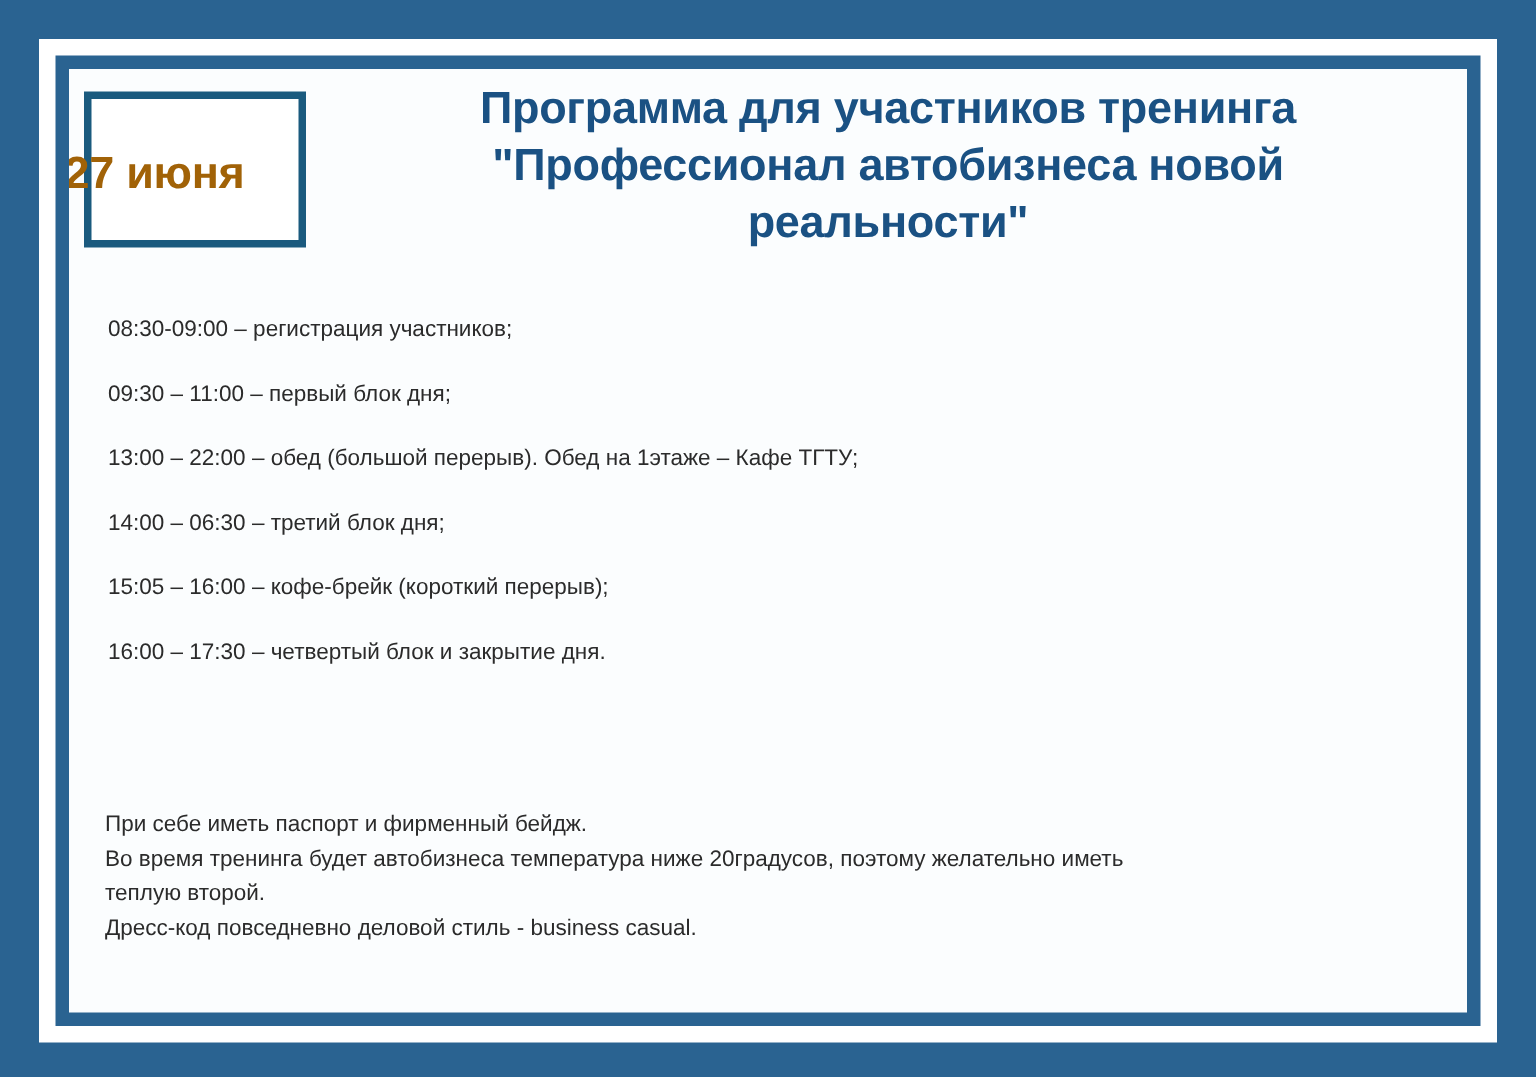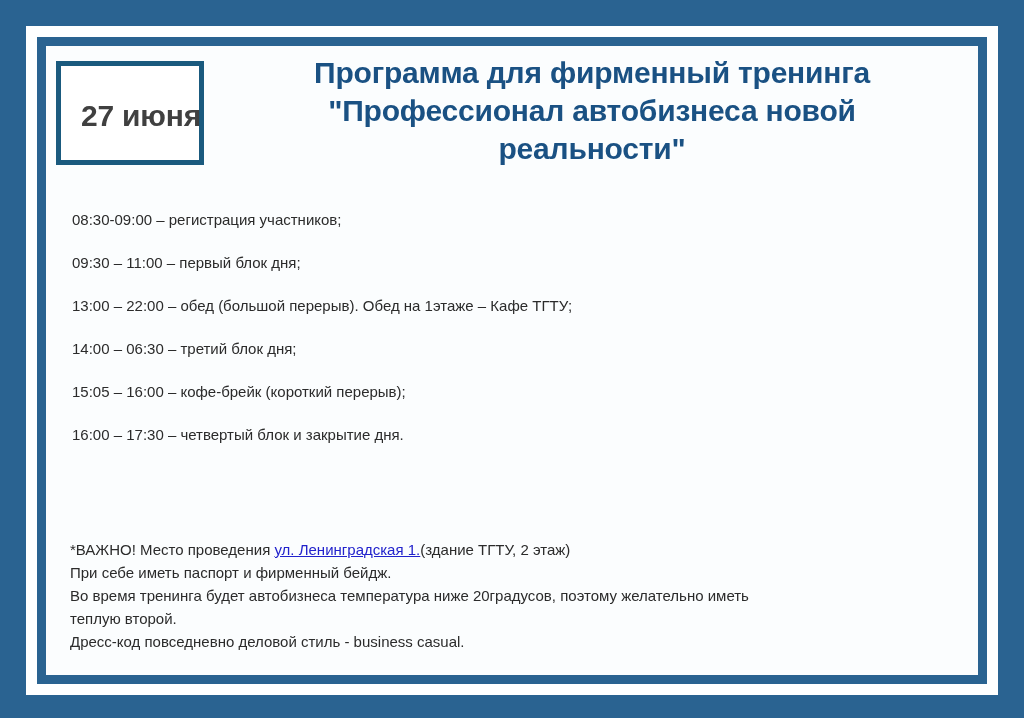--- a/index.html
+++ b/index.html
@@ -70,24 +70,24 @@
     border: 5px solid #1a5a7e;
     background: #ffffff;
   }
 
   .date-label {
     position: absolute;
     left: -3px;
     top: 50%;
     transform: translateY(-50%);
     width: 158px;
-    text-align: right;
+    text-align: left;
     font-size: 30px;
     font-weight: bold;
-    color: #404040;
+    color: #a16207;
     white-space: nowrap;
     letter-spacing: -0.2px;
   }
 
   .title {
     position: absolute;
     left: 186px;
     top: 8px;
     width: 720px;
     text-align: center;
@@ -142,39 +142,38 @@
   <div class="frame-band"></div>
 
   <div class="sheet">
 
     <div class="header">
 
       <div class="date-box"></div>
       <div class="date-label">27 июня</div>
 
       <div class="title">
-        <span class="title-line">Программа для фирменный тренинга</span>
+        <span class="title-line">Программа для участников тренинга</span>
         <span class="title-line">"Профессионал автобизнеса новой</span>
         <span class="title-line">реальности"</span>
       </div>
 
     </div>
 
     <div class="schedule">
       <div class="schedule-item">08:30-09:00 – регистрация участников;</div>
       <div class="schedule-item">09:30 – 11:00 – первый блок дня;</div>
       <div class="schedule-item">13:00 – 22:00 – обед (большой перерыв). Обед на 1этаже – Кафе ТГТУ;</div>
       <div class="schedule-item">14:00 – 06:30 – третий блок дня;</div>
       <div class="schedule-item">15:05 – 16:00 – кофе-брейк (короткий перерыв);</div>
       <div class="schedule-item">16:00 – 17:30 – четвертый блок и закрытие дня.</div>
     </div>
 
     <div class="notes">
 
-      <span class="note-line"><span>*ВАЖНО! Место проведения </span><a class="venue-link" href="#">ул. Ленинградская 1.</a><span>(здание ТГТУ, 2 этаж)</span></span>
 
       <span class="note-line">При себе иметь паспорт и фирменный бейдж.</span>
 
       <span class="note-line">Во  время тренинга будет автобизнеса температура ниже 20градусов, поэтому желательно иметь</span>
 
       <span class="note-line">теплую второй.</span>
 
       <span class="note-line">Дресс-код повседневно деловой стиль - business casual.</span>
 
     </div>

